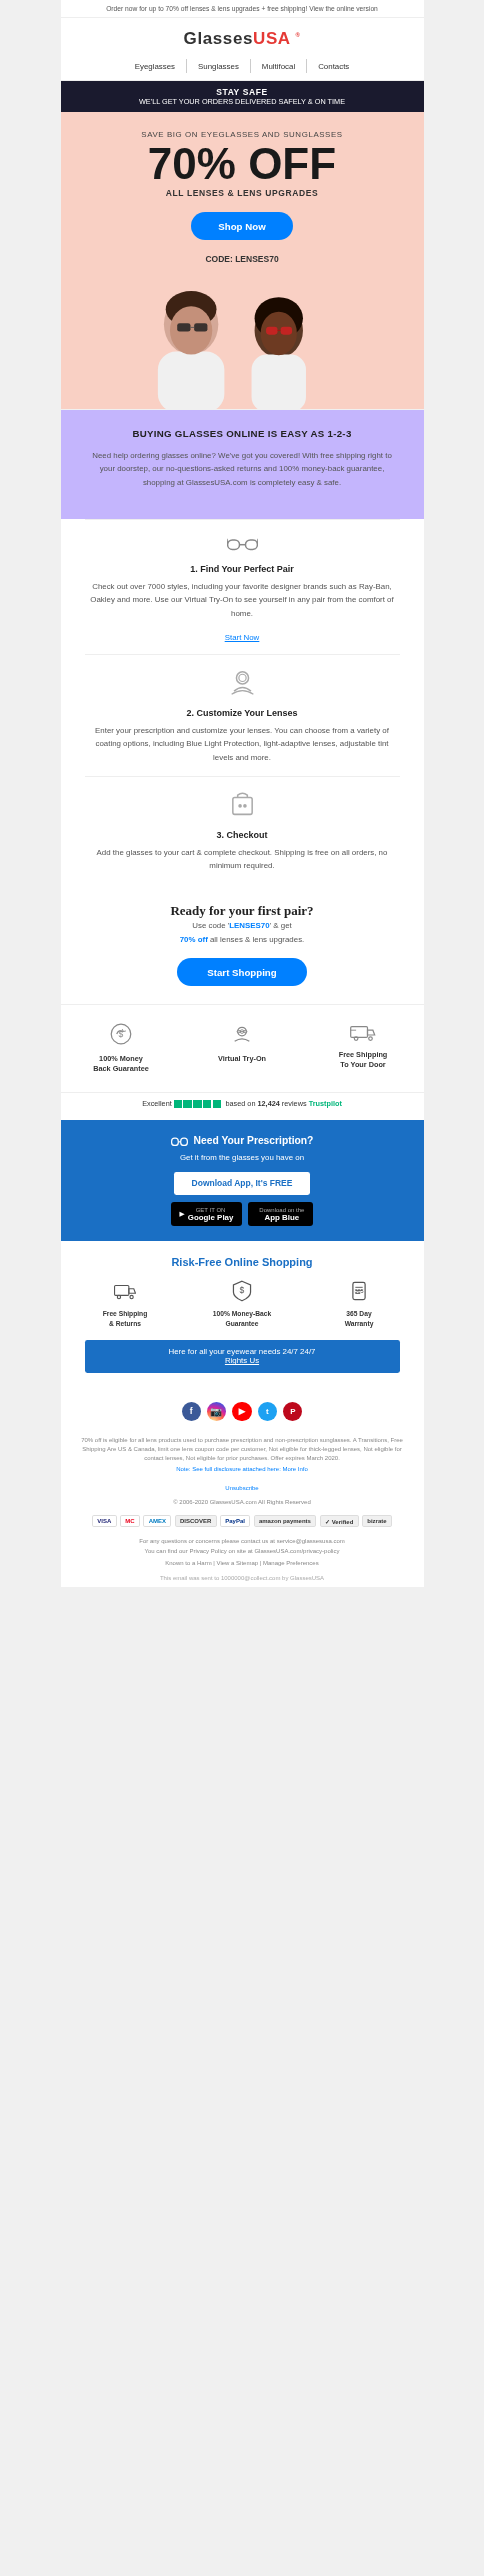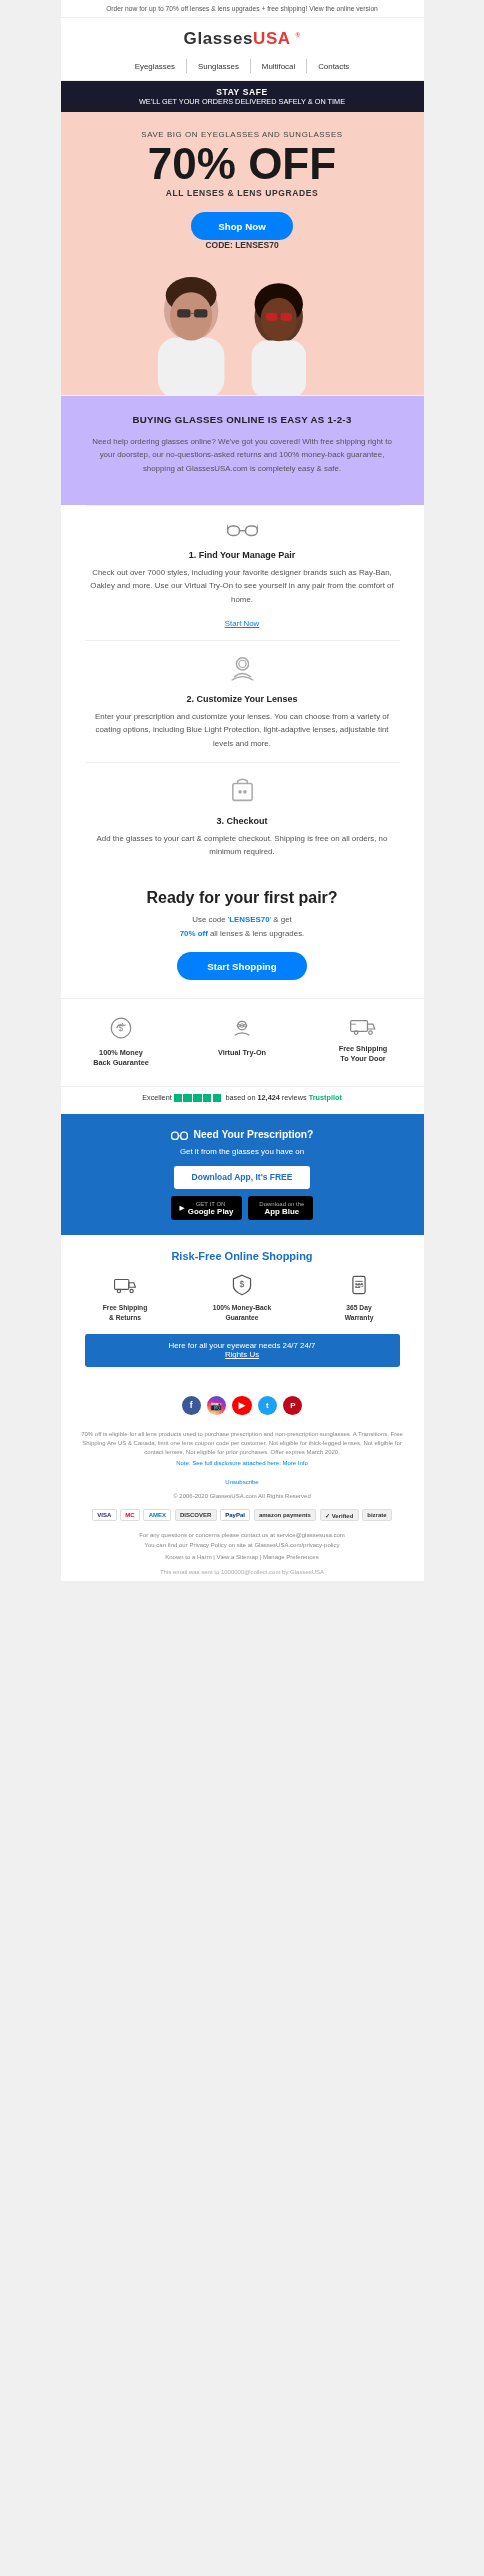--- a/index.html
+++ b/index.html
@@ -99,21 +99,21 @@
     }
     .btn-shop {
       display: inline-block;
       background: #0080ff;
       color: #fff;
       padding: 8.5px 27px;
       border-radius: 18px;
       font-size: 9.7px;
       font-weight: bold;
       text-decoration: none;
-      margin-bottom: 0;
+      margin-bottom: 14px;
       cursor: pointer;
       border: none;
     }
     .hero-code {
       font-size: 8.5px;
       color: #333;
       margin-bottom: 12px;
       font-weight: bold;
     }
     
@@ -180,24 +180,24 @@
       background: #eeeeee;
       margin: 0 24px;
     }
     
     .ready-section {
       background: #fff;
       text-align: center;
       padding: 18px 24px;
     }
     .ready-title {
-      font-size: 16px;
+      font-size: 13px;
       font-weight: bold;
       color: #222;
-      margin-bottom: 6px;
+      font-family: Liberation Serif, serif;
     }
     .ready-text {
       font-size: 7.9px;
       color: #555;
       line-height: 1.7;
       margin-bottom: 12px;
     }
     .ready-text .code {
       color: #0080ff;
       font-weight: bold;
@@ -506,21 +506,21 @@
     <div class="step-icon">
       <svg width="31" height="17" viewBox="0 0 52 28">
         <rect x="1" y="8" width="20" height="16" rx="8" fill="none" stroke="#888" stroke-width="2.5"></rect>
         <rect x="31" y="8" width="20" height="16" rx="8" fill="none" stroke="#888" stroke-width="2.5"></rect>
         <line x1="21" y1="16" x2="31" y2="16" stroke="#888" stroke-width="2.5"></line>
         <line x1="1" y1="14" x2="0" y2="6" stroke="#888" stroke-width="2"></line>
         <line x1="51" y1="14" x2="52" y2="6" stroke="#888" stroke-width="2"></line>
       </svg>
     </div>
     <div class="step-title">
-      <span>1.</span> <span>Find Your Manage Pair</span>
+      <span>1.</span> <span>Find Your Perfect Pair</span>
     </div>
     <div class="step-text">Check out over 7000 styles, including your favorite designer brands such as Ray-Ban, Oakley and more. Use our Virtual Try-On to see yourself in any pair from the comfort of home.</div>
     <br>
     <span class="step-link">Start Now</span>
   </div>
 
   <div class="divider"></div>
 
   <div class="step">
     <div class="step-icon">

